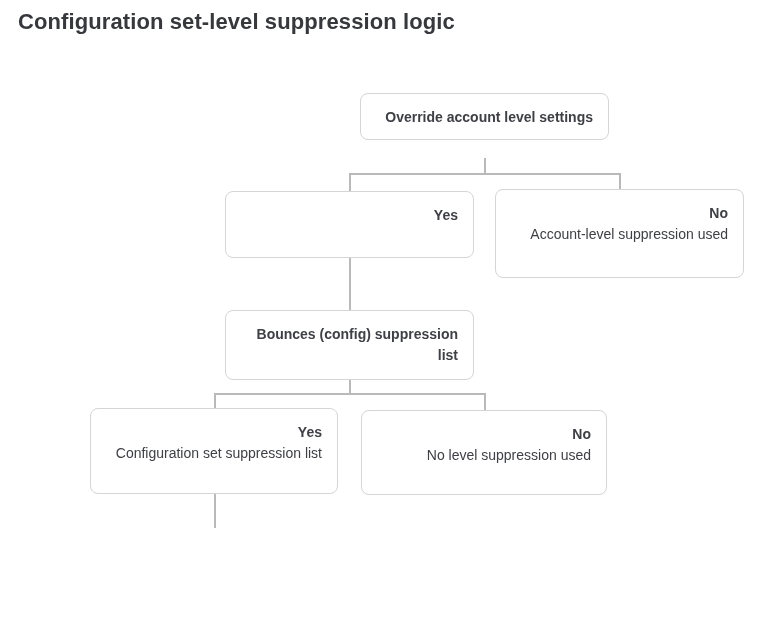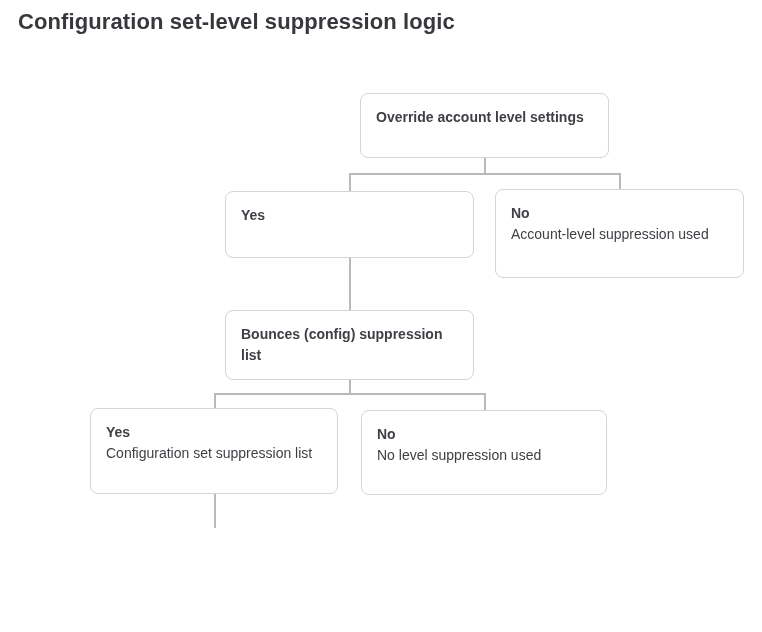--- a/index.html
+++ b/index.html
@@ -11,20 +11,21 @@
   }
   * { box-sizing: border-box; margin: 0; padding: 0; }
   html, body { background: var(--bg); }
   body { font-family: "Liberation Sans", "DejaVu Sans", sans-serif; }
   .canvas {
     position: relative;
     width: 762px;
     height: 632px;
     background: var(--bg);
     overflow: hidden;
+    text-align: right;
   }
   .page-title {
     position: absolute;
     left: 18px;
     top: 9px;
     font-size: 22px;
     font-weight: 700;
     letter-spacing: 0.1px;
     color: var(--title-text);
   }
@@ -58,21 +59,21 @@
   <div class="conn h" style="left:349px;top:173px;width:272px"></div>
   <div class="conn v" style="left:349px;top:173px;height:18px"></div>
   <div class="conn v" style="left:619px;top:173px;height:16px"></div>
   <div class="conn v" style="left:349px;top:258px;height:52px"></div>
   <div class="conn v" style="left:349px;top:380px;height:14px"></div>
   <div class="conn h" style="left:214px;top:393px;width:272px"></div>
   <div class="conn v" style="left:214px;top:393px;height:15px"></div>
   <div class="conn v" style="left:484px;top:393px;height:17px"></div>
   <div class="conn v" style="left:214px;top:494px;height:34px"></div>
 
-  <div class="node" style="left:360px;top:93px;width:249px;height:65px">
+  <div class="node" style="left:360px;top:93px;width:249px;height:47px">
     <div class="label">Override account level settings</div>
     <div class="sublabel"></div>
   </div>
 
   <div class="node" style="left:225px;top:191px;width:249px;height:67px">
     <div class="label">Yes</div>
     <div class="sublabel"></div>
   </div>
 
   <div class="node" style="left:495px;top:189px;width:249px;height:89px">

